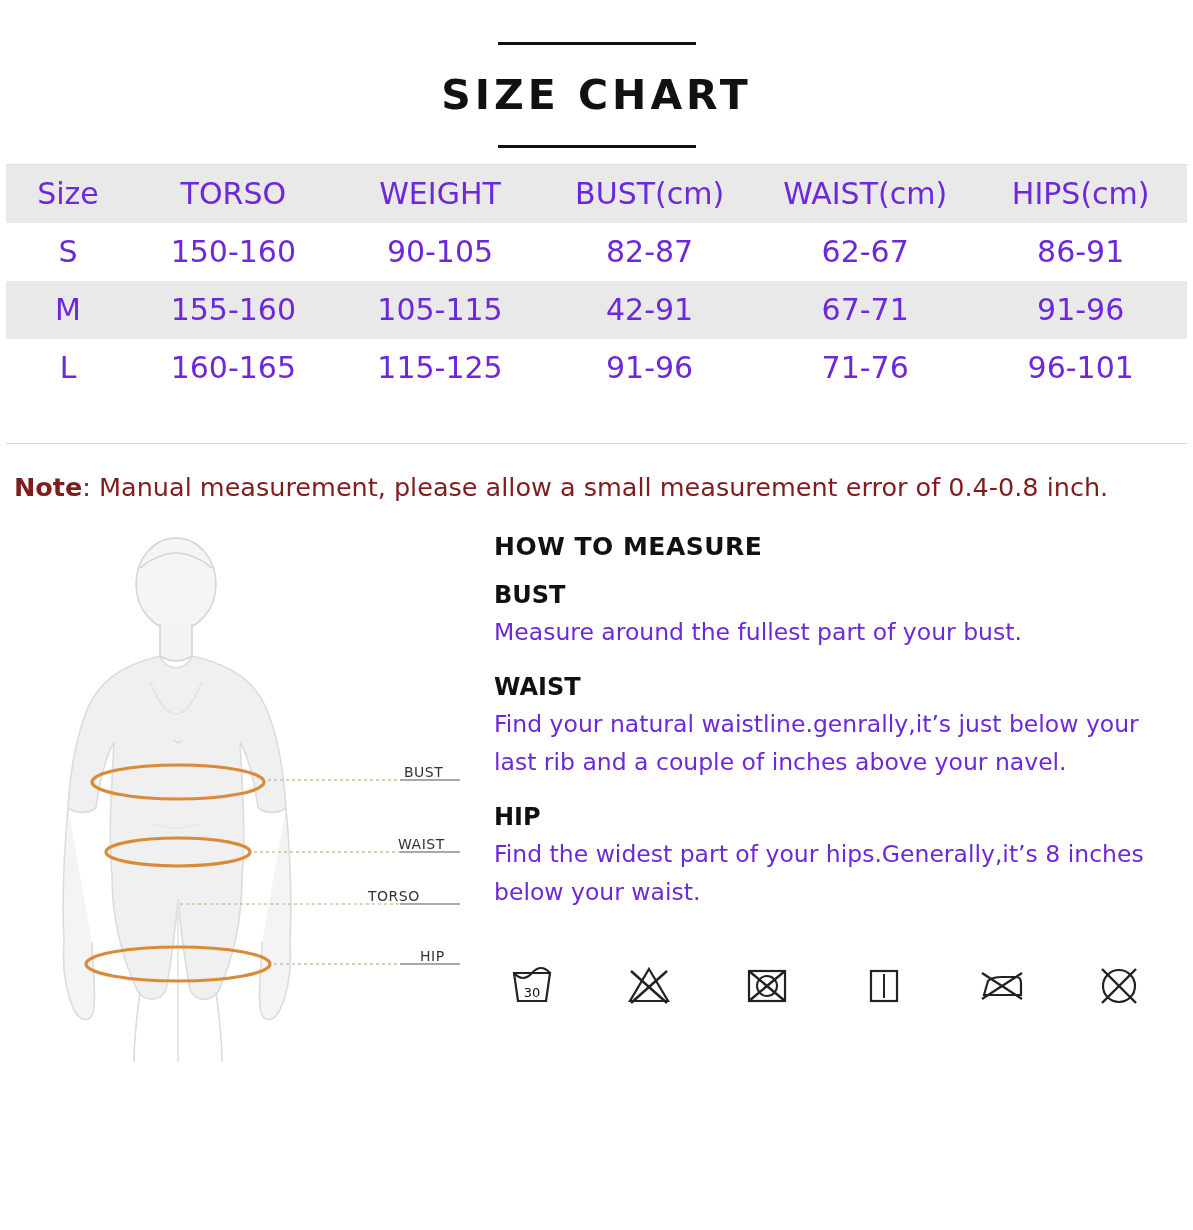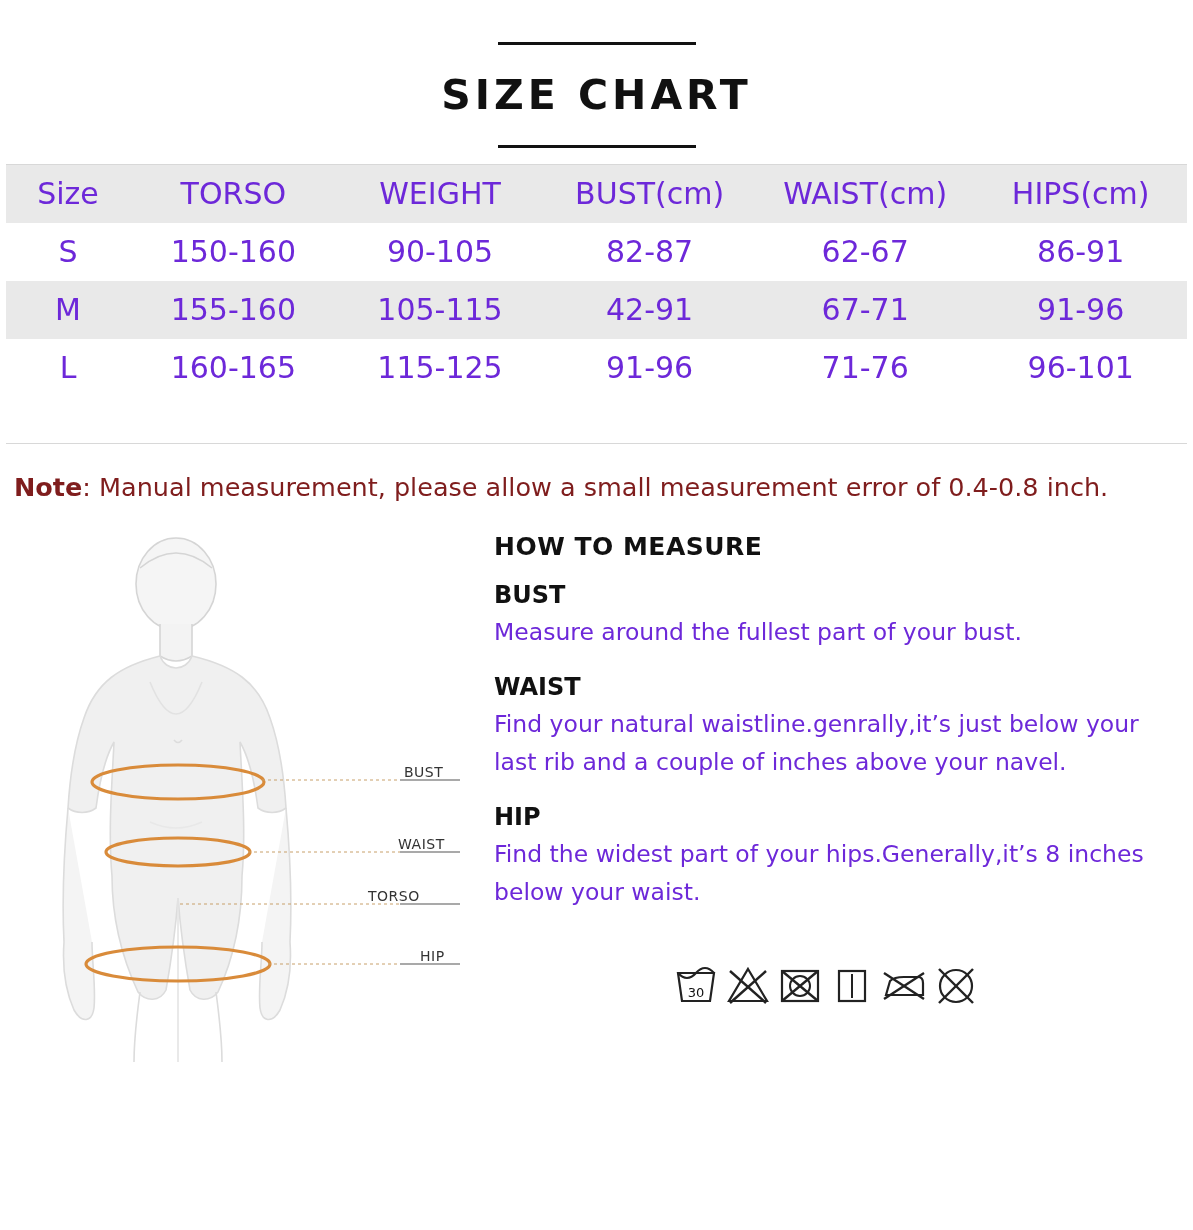--- a/index.html
+++ b/index.html
@@ -121,21 +121,21 @@
     line-height: 1.62;
     margin: 0 0 22px 0;
     color: #6d28d9;
   }
 
   
   .care-icons {
     display: flex;
     align-items: center;
     gap: 0;
-    justify-content: center;
+    justify-content: space-between;
     padding: 26px 30px 0 12px;
   }
   .care-icon {
     width: 52px;
     height: 52px;
     position: relative;
     flex: 0 0 52px;
   }
   .care-icon svg { display: block; }
 

